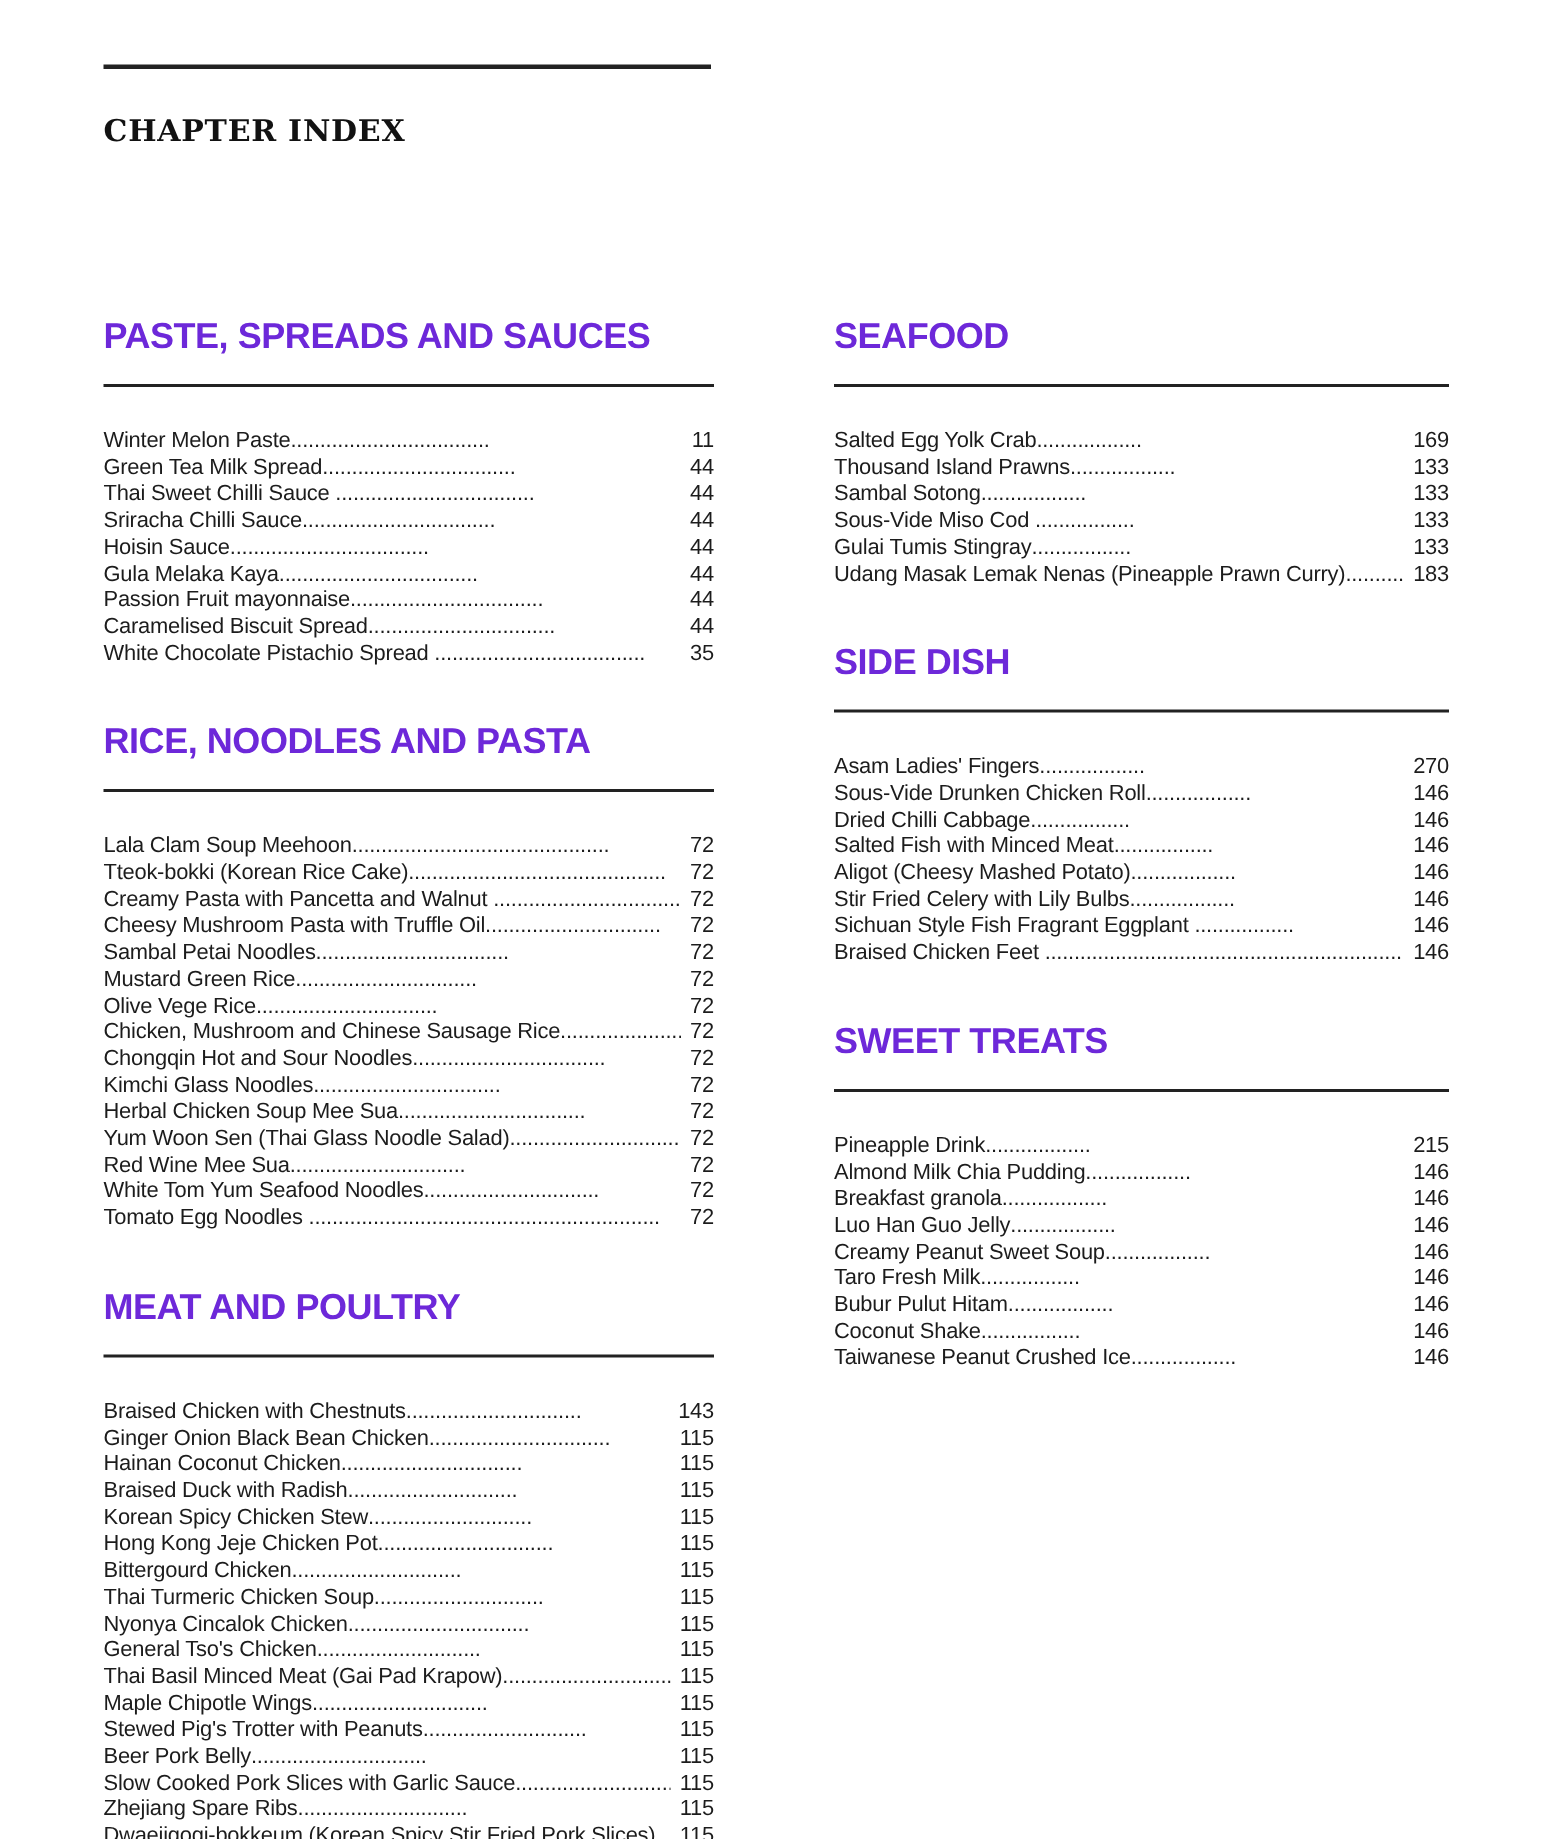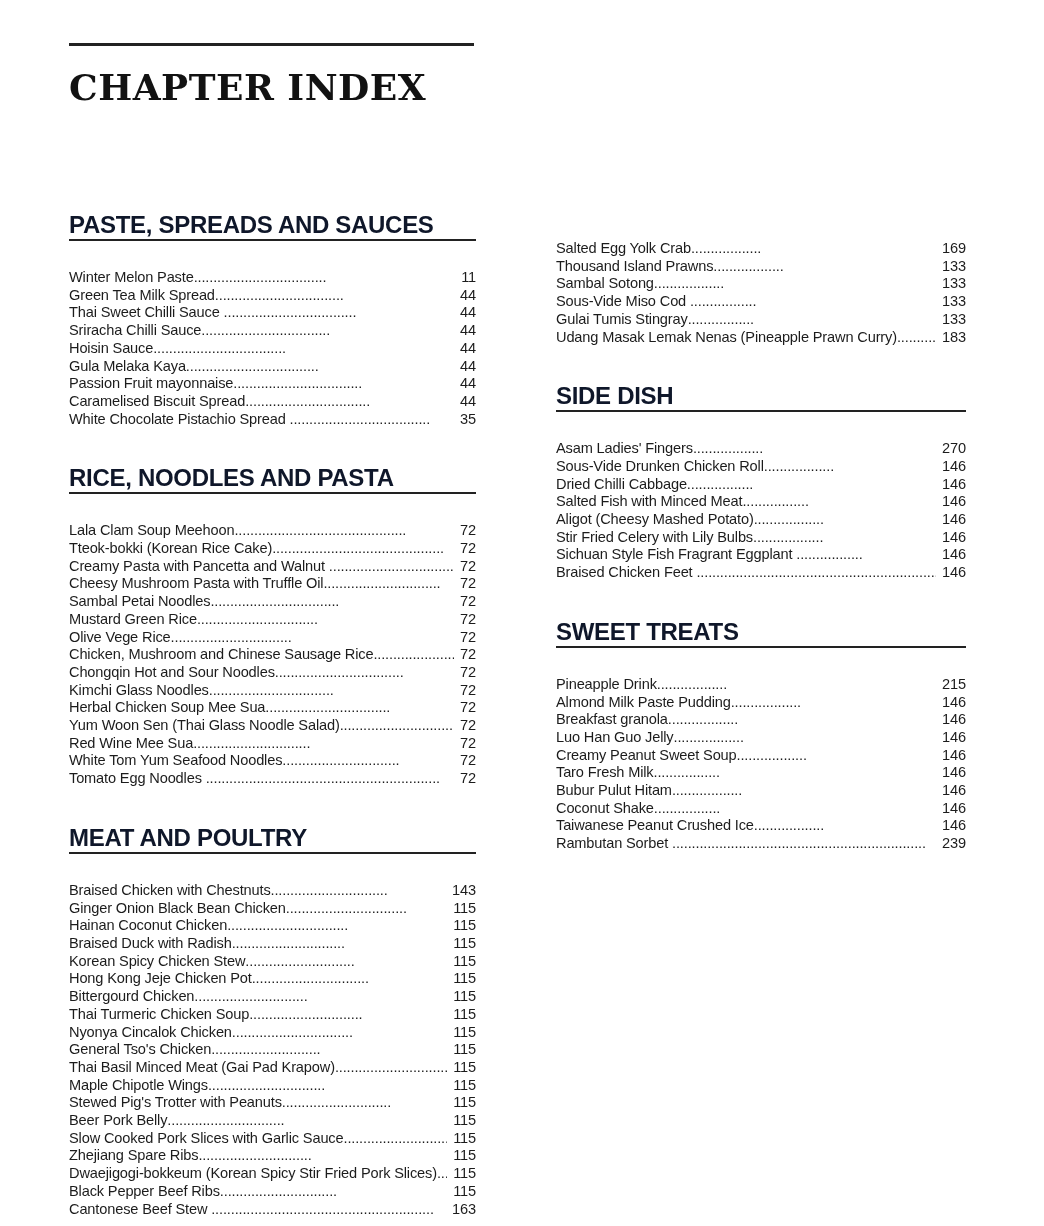--- a/index.html
+++ b/index.html
@@ -12,38 +12,38 @@
   }
   .page { padding: 43px 0 0 69px; }
   .top-rule {
     width: 405px; height: 3px;
     background: #222222;
   }
   h1.page-title {
     margin: 26px 0 0 0;
     font-family: "DejaVu Serif", serif;
     font-weight: 700;
-    font-size: 36px;
+    font-size: 20px;
     line-height: 30px;
     letter-spacing: 0.5px;
     color: #121212;
   }
   .columns { display: flex; margin-top: 110px; }
   .col { width: 407px; }
   .col.right { width: 410px; margin-left: 80px; }
   .toc-section + .toc-section { margin-top: 37px; }
   h2.section-title {
     margin: 0;
     font-weight: 700;
     font-size: 24px;
     line-height: 26px;
     letter-spacing: -0.3px;
-    color: #0f172a;
+    color: #6d28d9;
     border-bottom: 2.5px solid #222222;
-    padding-bottom: 1px;
+    padding-bottom: 18px;
   }
   .entries { margin-top: 28px; }
   .toc-row {
     display: flex;
     align-items: baseline;
     font-size: 14.6px;
     line-height: 17.7px;
     letter-spacing: -0.15px;
     white-space: pre;
   }
@@ -113,20 +113,21 @@
             <div class="toc-row"><span class="label">Slow Cooked Pork Slices with Garlic Sauce</span><span class="dots">................................................................................</span><span class="num">115</span></div>
             <div class="toc-row"><span class="label">Zhejiang Spare Ribs</span><span class="dots">.............................</span><span class="num">115</span></div>
             <div class="toc-row"><span class="label">Dwaejigogi-bokkeum (Korean Spicy Stir Fried Pork Slices)</span><span class="dots">.......</span><span class="num">115</span></div>
             <div class="toc-row"><span class="label">Black Pepper Beef Ribs</span><span class="dots">..............................</span><span class="num">115</span></div>
             <div class="toc-row"><span class="label">Cantonese Beef Stew </span><span class="dots">.........................................................</span><span class="num">163</span></div>
           </div>
         </section>
       </div>
     <div class="col right" id="col-right">
         <section class="toc-section">
+          <h2 class="section-title">SEAFOOD</h2>
           <div class="entries">
             <div class="toc-row"><span class="label">Salted Egg Yolk Crab</span><span class="dots">..................</span><span class="num">169</span></div>
             <div class="toc-row"><span class="label">Thousand Island Prawns</span><span class="dots">..................</span><span class="num">133</span></div>
             <div class="toc-row"><span class="label">Sambal Sotong</span><span class="dots">..................</span><span class="num">133</span></div>
             <div class="toc-row"><span class="label">Sous-Vide Miso Cod </span><span class="dots">.................</span><span class="num">133</span></div>
             <div class="toc-row"><span class="label">Gulai Tumis Stingray</span><span class="dots">.................</span><span class="num">133</span></div>
             <div class="toc-row"><span class="label">Udang Masak Lemak Nenas (Pineapple Prawn Curry)</span><span class="dots">.............</span><span class="num">183</span></div>
           </div>
         </section>
         <section class="toc-section">
@@ -139,26 +140,25 @@
             <div class="toc-row"><span class="label">Aligot (Cheesy Mashed Potato)</span><span class="dots">..................</span><span class="num">146</span></div>
             <div class="toc-row"><span class="label">Stir Fried Celery with Lily Bulbs</span><span class="dots">..................</span><span class="num">146</span></div>
             <div class="toc-row"><span class="label">Sichuan Style Fish Fragrant Eggplant </span><span class="dots">.................</span><span class="num">146</span></div>
             <div class="toc-row"><span class="label">Braised Chicken Feet </span><span class="dots">................................................................................</span><span class="num">146</span></div>
           </div>
         </section>
         <section class="toc-section">
           <h2 class="section-title">SWEET TREATS</h2>
           <div class="entries">
             <div class="toc-row"><span class="label">Pineapple Drink</span><span class="dots">..................</span><span class="num">215</span></div>
-            <div class="toc-row"><span class="label">Almond Milk Paste Pudding</span><span class="dots">..................</span><span class="num">146</span></div>
+            <div class="toc-row"><span class="label">Almond Milk Chia Pudding</span><span class="dots">..................</span><span class="num">146</span></div>
             <div class="toc-row"><span class="label">Breakfast granola</span><span class="dots">..................</span><span class="num">146</span></div>
             <div class="toc-row"><span class="label">Luo Han Guo Jelly</span><span class="dots">..................</span><span class="num">146</span></div>
             <div class="toc-row"><span class="label">Creamy Peanut Sweet Soup</span><span class="dots">..................</span><span class="num">146</span></div>
             <div class="toc-row"><span class="label">Taro Fresh Milk</span><span class="dots">.................</span><span class="num">146</span></div>
             <div class="toc-row"><span class="label">Bubur Pulut Hitam</span><span class="dots">..................</span><span class="num">146</span></div>
             <div class="toc-row"><span class="label">Coconut Shake</span><span class="dots">.................</span><span class="num">146</span></div>
             <div class="toc-row"><span class="label">Taiwanese Peanut Crushed Ice</span><span class="dots">..................</span><span class="num">146</span></div>
-            <div class="toc-row"><span class="label">Rambutan Sorbet </span><span class="dots">.................................................................</span><span class="num">239</span></div>
           </div>
         </section>
       </div>
   </div>
 </div>
 
 </body></html>

